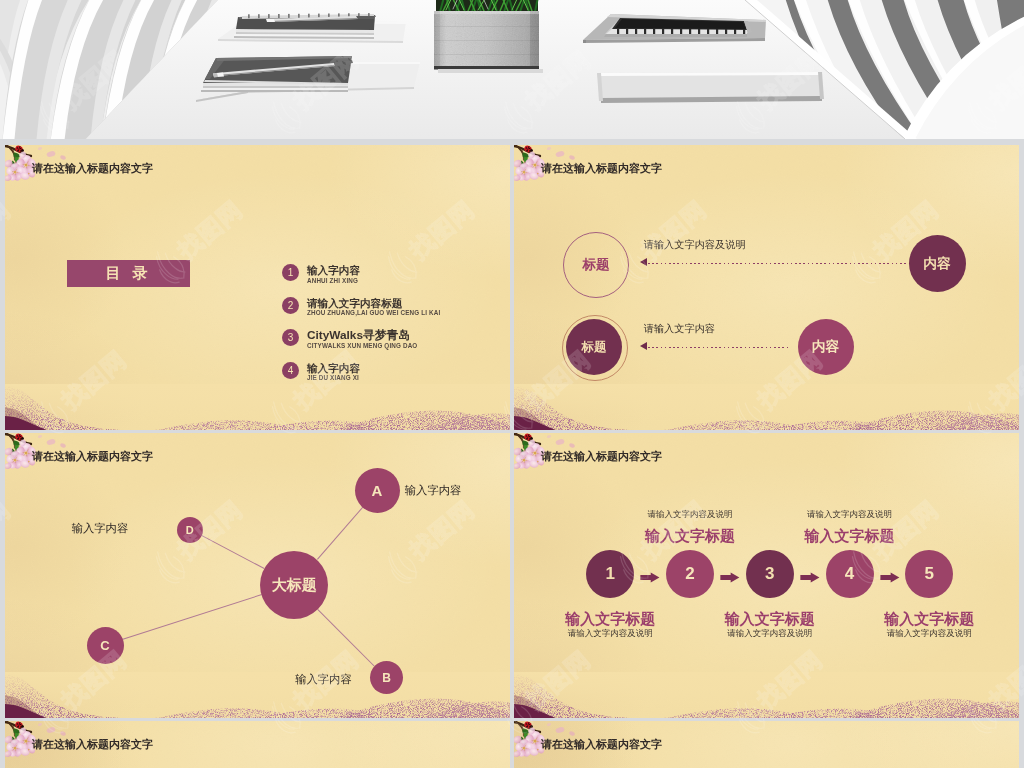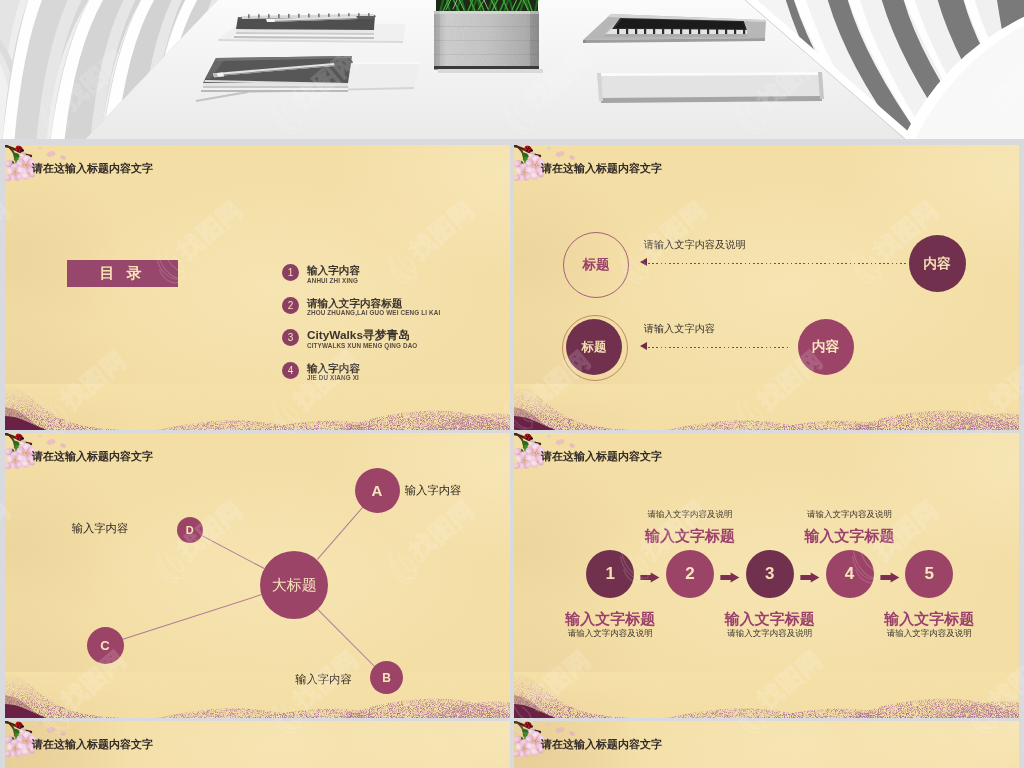--- a/index.html
+++ b/index.html
@@ -532,21 +532,21 @@
   <circle cx="24.8" cy="29.6" r=".8" fill="#d9a24c" opacity=".9"></circle>
  </g>
 
  <ellipse cx="47" cy="10" rx="4.4" ry="2.7" fill="#e7aecb" opacity=".62" transform="rotate(-14 47 10)"></ellipse>
  <ellipse cx="59" cy="13.5" rx="2.9" ry="2" fill="#e3a3c4" opacity=".58" transform="rotate(28 59 13.5)"></ellipse>
  <ellipse cx="36" cy="4.5" rx="2.1" ry="1.4" fill="#ebb9d2" opacity=".5" transform="rotate(-20 36 4.5)"></ellipse>
 </svg>
 </div>
     <div class="sl-title">请在这输入标题内容文字</div>
 
-    <div class="cat-box" style="left:62px;top:115px;width:111px;height:27px;">目 录</div>
+    <div class="cat-box" style="left:62px;top:115px;width:123px;height:27px;">目 录</div>
 
     <div class="cat-list" style="left:277px;top:119px;">
       <div class="cat-item" style="left:0;top:0;">
         <div class="cat-num" style="left:0;top:0;">1</div>
         <div class="cat-cn">输入字内容</div>
         <div class="cat-en">ANHUI ZHI XING</div>
       </div>
       <div class="cat-item" style="left:0;top:32.5px;">
         <div class="cat-num" style="left:0;top:0;">2</div>
         <div class="cat-cn">请输入文字内容标题</div>
@@ -853,21 +853,21 @@
  <ellipse cx="47" cy="10" rx="4.4" ry="2.7" fill="#e7aecb" opacity=".62" transform="rotate(-14 47 10)"></ellipse>
  <ellipse cx="59" cy="13.5" rx="2.9" ry="2" fill="#e3a3c4" opacity=".58" transform="rotate(28 59 13.5)"></ellipse>
  <ellipse cx="36" cy="4.5" rx="2.1" ry="1.4" fill="#ebb9d2" opacity=".5" transform="rotate(-20 36 4.5)"></ellipse>
 </svg>
 </div>
     <div class="sl-title">请在这输入标题内容文字</div>
     <div class="mm-line" style="left:311.6px;top:126.4px;width:69.5px;transform:rotate(-48.96deg);"></div>
     <div class="mm-line" style="left:313.3px;top:176.1px;width:80.4px;transform:rotate(45.09deg);"></div>
     <div class="mm-line" style="left:256.9px;top:162.4px;width:146.3px;transform:rotate(162.19deg);"></div>
     <div class="mm-line" style="left:259.2px;top:136.1px;width:71.3px;transform:rotate(-152.18deg);"></div>
-    <div class="circ c-mid" style="left:255.3px;top:118.0px;width:68px;height:68px;font-size:15px;font-weight:400;">大标题</div>
+    <div class="circ c-mid" style="left:255.3px;top:118.0px;width:68px;height:68px;font-size:15px;font-weight:700;">大标题</div>
     <div class="circ c-mid" style="left:349.5px;top:34.5px;width:45px;height:45px;font-size:15px;">A</div>
     <div class="circ c-mid" style="left:365.2px;top:228.2px;width:33px;height:33px;font-size:12px;">B</div>
     <div class="circ c-mid" style="left:81.5px;top:194.3px;width:37px;height:37px;font-size:13px;">C</div>
     <div class="circ c-mid" style="left:171.7px;top:83.8px;width:26px;height:26px;font-size:11px;">D</div>
     <div class="mm-label" style="left:399.8px;top:50px;">输入字内容</div>
     <div class="mm-label" style="left:290.2px;top:239px;">输入字内容</div>
     <div class="mm-label" style="left:66.7px;top:87.5px;">输入字内容</div>
   </div>
 
   <div class="slide s-w s-h col-r row-2">

